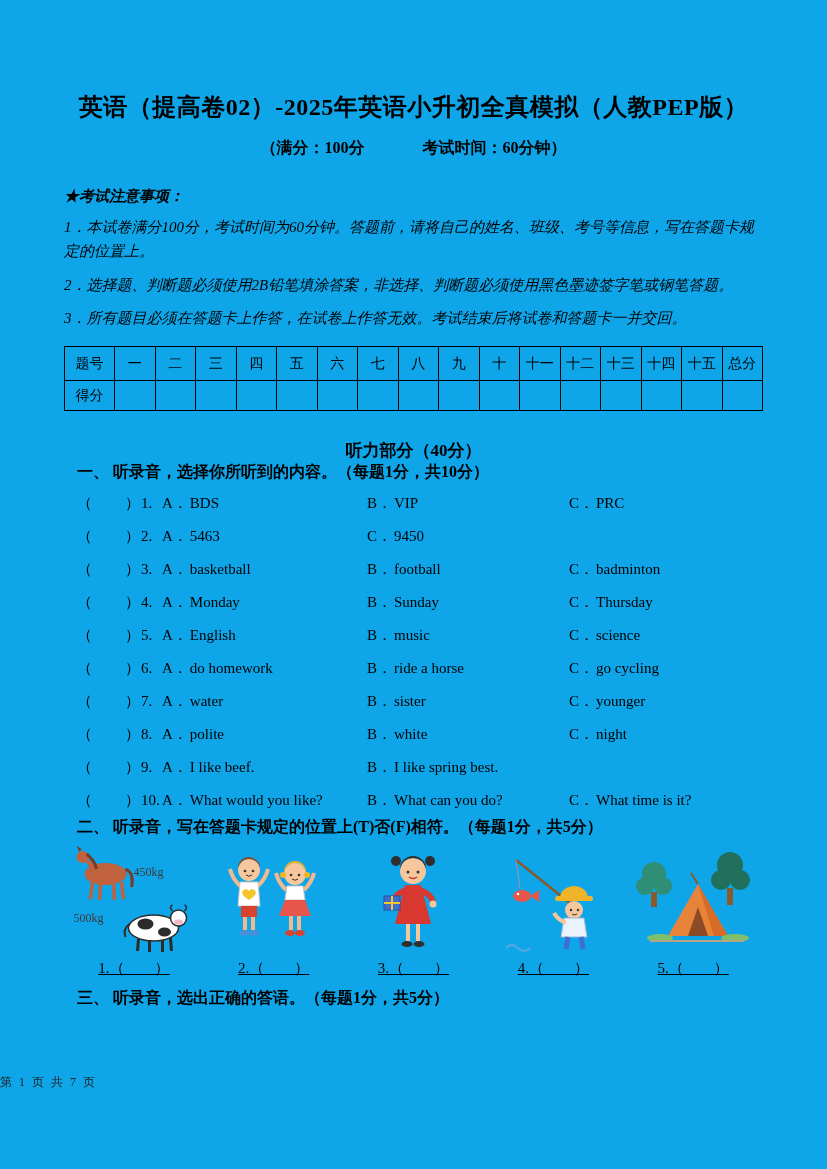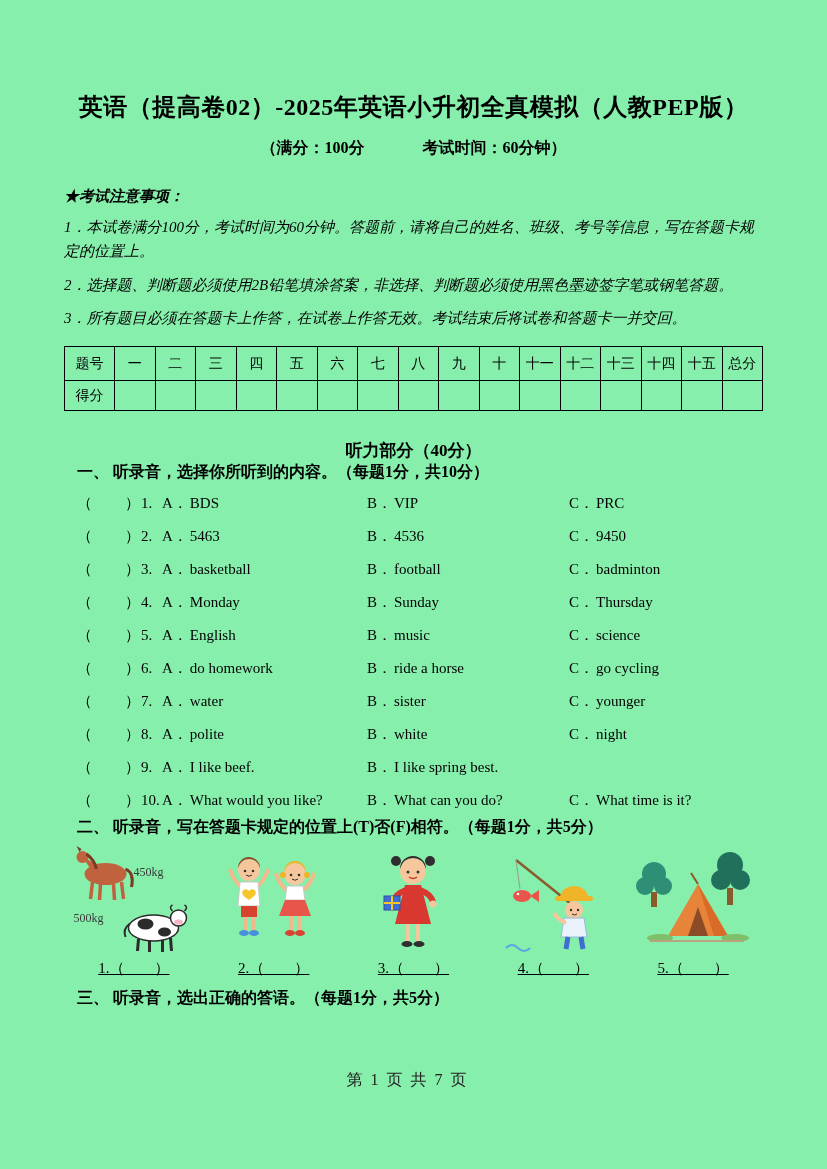--- a/index.html
+++ b/index.html
@@ -1,20 +1,20 @@
 <!DOCTYPE html>
 <html><head>
 <meta charset="utf-8">
 <style>
   * { margin:0; padding:0; box-sizing:border-box; }
   html,body { background:#888; }
   body { font-family:"Liberation Serif","DejaVu Serif",serif; color:#000; }
   .page {
     position:relative; width:827px; height:1169px; margin:0 auto;
-    background:#86efac; padding:92px 64px 0 64px; overflow:hidden;
+    background:#0ea5e9; padding:92px 64px 0 64px; overflow:hidden;
   }
   .title { font-size:24px; font-weight:700; text-align:center; letter-spacing:.5px; line-height:1.25; }
   .subtitle { margin-top:16px; display:flex; justify-content:center; gap:58px; font-size:16px; font-weight:700; }
   .notice { margin-top:28px; font-size:15px;font-style:italic; }
   .notice-heading { font-weight:700; }
   .notice-item { margin-top:9px; line-height:1.62; }
   table.score-table { width:100%; border-collapse:collapse; table-layout:fixed; margin-top:16px; }
   table.score-table td { border:1px solid #000; text-align:center; font-size:14px; overflow:hidden; white-space:nowrap; }
   table.score-table tr.head-row td { height:34px; }
   table.score-table tr.score-row td { height:30px; }
@@ -29,21 +29,21 @@
   .q-paren { letter-spacing:1px; }
   .q-num { display:inline-block; min-width:21px; }
   .q-letter { margin-right:2px; }
   .figures { margin-top:6px; display:flex;text-decoration:underline; }
   .figure-cell { flex:1; text-align:center; }
   .figure-cell svg { display:block; margin:0 auto; }
   .blank { margin-top:5px; font-size:15px; }
   .sec3 { margin-top:10px; }
   .footer {
     position:absolute; left:0; right:12px; bottom:78px;
-    text-align:center; font-size:16px; color:#222; letter-spacing:2px;
+    text-align:left; font-size:12px; color:#222; letter-spacing:2px;
   }
 </style>
 </head>
 <body>
 
 <div class="page">
 
   <h1 class="title">英语（提高卷02）-2025年英语小升初全真模拟（人教PEP版）</h1>
 
   <div class="subtitle">
@@ -110,21 +110,20 @@
     <div class="q-row">
       <span class="q-paren">（　　）</span>
       <span><span class="q-num">1.</span><span class="q-letter">A．</span><span>BDS</span></span>
       <span><span class="q-letter">B．</span><span>VIP</span></span>
       <span><span class="q-letter">C．</span><span>PRC</span></span>
     </div>
 
     <div class="q-row">
       <span class="q-paren">（　　）</span>
       <span><span class="q-num">2.</span><span class="q-letter">A．</span><span>5463</span></span>
-      <span><span class="q-letter">B．</span><span>4536</span></span>
       <span><span class="q-letter">C．</span><span>9450</span></span>
     </div>
 
     <div class="q-row">
       <span class="q-paren">（　　）</span>
       <span><span class="q-num">3.</span><span class="q-letter">A．</span><span>basketball</span></span>
       <span><span class="q-letter">B．</span><span>football</span></span>
       <span><span class="q-letter">C．</span><span>badminton</span></span>
     </div>
 

